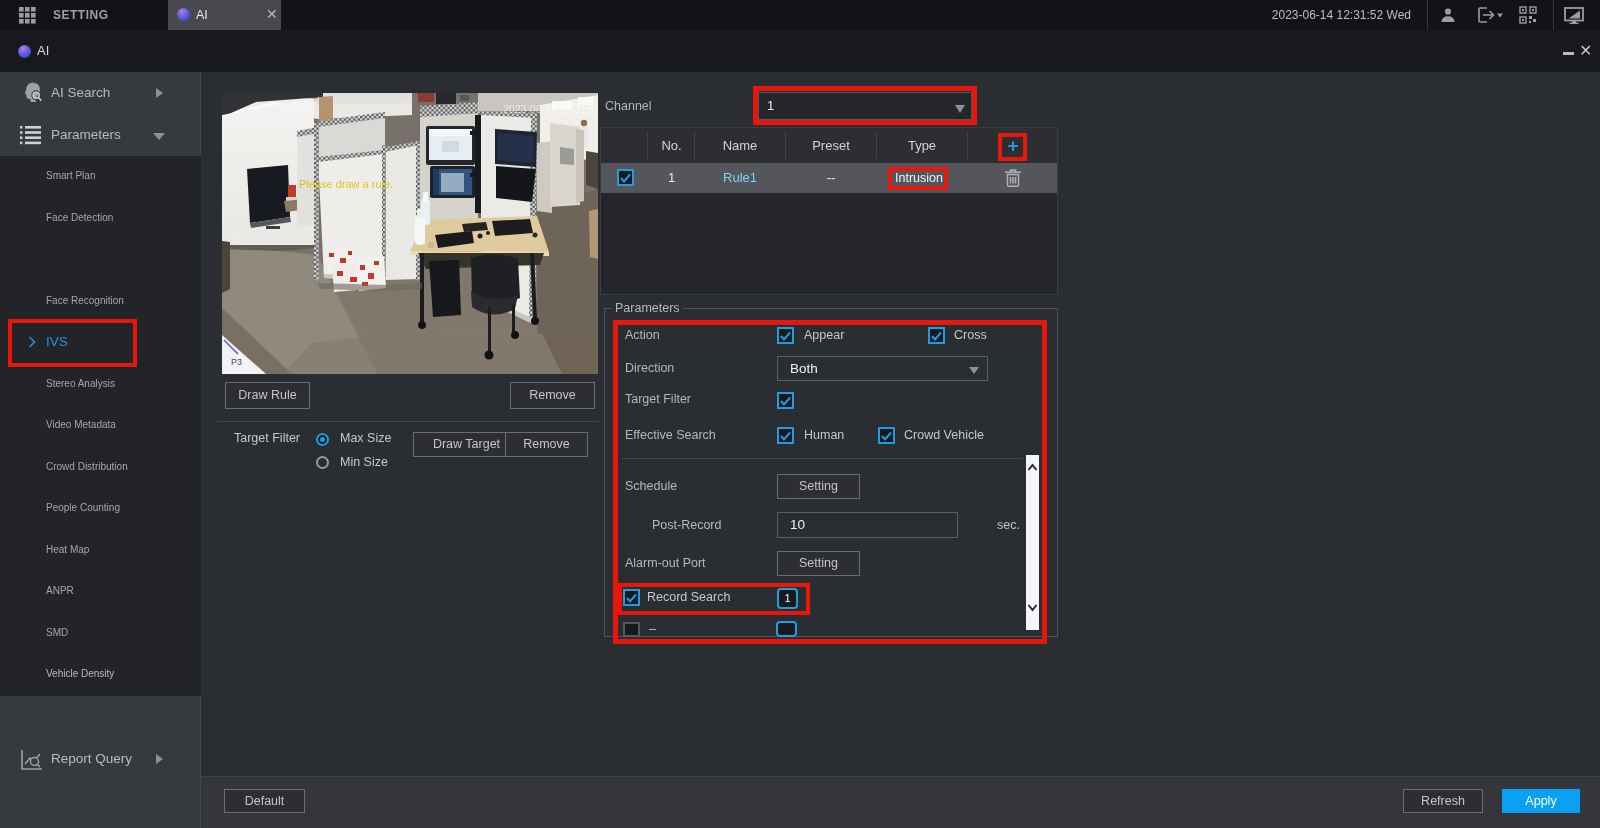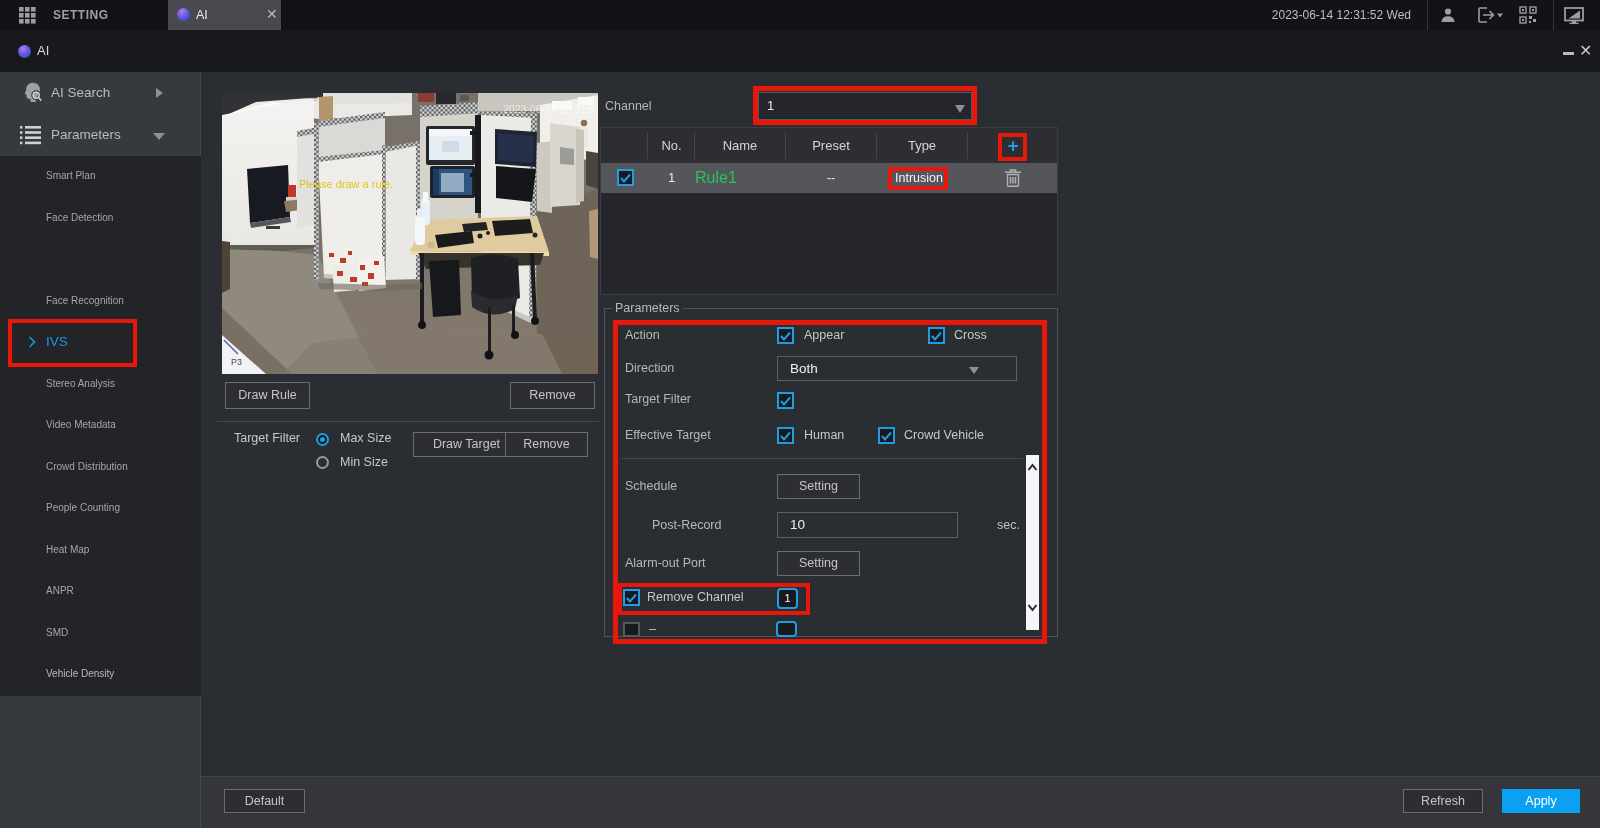--- a/index.html
+++ b/index.html
@@ -142,20 +142,30 @@
   <div class="subtext" style="top:290.5px">Stereo Analysis</div>
   <div class="subtext" style="top:332px">Video Metadata</div>
   <div class="subtext" style="top:373.5px">Crowd Distribution</div>
   <div class="subtext" style="top:415px">People Counting</div>
   <div class="subtext" style="top:456.5px">Heat Map</div>
   <div class="subtext" style="top:498px">ANPR</div>
   <div class="subtext" style="top:539.5px">SMD</div>
   <div class="subtext" style="top:581px;color:#b9bbbe">Vehicle Density</div>
 
 
+  <div class="mrow" style="top:666px">
+    <svg class="abs" style="left:21px;top:12px" width="22" height="20" viewBox="0 0 22 20">
+      <path d="M1 0 V19 H21" fill="none" stroke="#9fa2a5" stroke-width="1.6"></path>
+      <path d="M4 14 L9 8 L13 11 L19 4" fill="none" stroke="#9fa2a5" stroke-width="1.6"></path>
+      <circle cx="13.5" cy="11.5" r="4" fill="#36393e" stroke="#9fa2a5" stroke-width="1.4"></circle>
+      <line x1="16.4" y1="14.4" x2="19" y2="17" stroke="#9fa2a5" stroke-width="1.6"></line>
+    </svg>
+    <div class="mtext">Report Query</div>
+    <div class="arrow-r"></div>
+  </div>
 </div>
 
 <div id="main" class="abs"></div>
 
 <div class="abs" style="left:201px;top:776px;width:1399px;height:52px;background:#34363b;border-top:1px solid #404247"></div>
 <div class="btn" style="left:224px;top:789px;width:81px;height:24px;line-height:22px">Default</div>
 <div class="btn" style="left:1403px;top:789px;width:80px;height:24px;line-height:22px">Refresh</div>
 <div class="abs" style="left:1502px;top:789px;width:78px;height:24px;line-height:24px;background:#0aa1f2;color:#fff;font-size:12.5px;text-align:center">Apply</div>
 
 <div id="photo" class="abs" style="left:222px;top:93px;width:376px;height:281px;background:#847c71">
@@ -366,21 +376,21 @@
   <div class="abs" style="left:275px;top:4px;width:1px;height:27px;background:#414449"></div>
   <div class="abs" style="left:366px;top:4px;width:1px;height:27px;background:#414449"></div>
   <div class="abs" style="left:47px;top:0;width:47px;height:35px;line-height:35px;text-align:center;font-size:13px;color:#d3d5d7">No.</div>
   <div class="abs" style="left:94px;top:0;width:90px;height:35px;line-height:35px;text-align:center;font-size:13px;color:#d3d5d7">Name</div>
   <div class="abs" style="left:185px;top:0;width:90px;height:35px;line-height:35px;text-align:center;font-size:13px;color:#d3d5d7">Preset</div>
   <div class="abs" style="left:276px;top:0;width:90px;height:35px;line-height:35px;text-align:center;font-size:13px;color:#d3d5d7">Type</div>
   <div class="abs" style="left:367px;top:0;width:90px;height:35px;line-height:35px;text-align:center;font-size:19px;color:#1f9ce2;font-weight:bold">+</div>
 
   <div class="abs" style="left:0;top:35px;width:456px;height:30px;background:#54565b"></div>
   <div class="abs" style="left:47px;top:35px;width:47px;height:30px;line-height:30px;text-align:center;font-size:13px;color:#e8eaec">1</div>
-  <div class="abs" style="left:94px;top:35px;width:90px;height:30px;line-height:30px;text-align:left;font-size:16px;color:#22c55e">Rule1</div>
+  <div class="abs" style="left:94px;top:35px;width:90px;height:30px;line-height:30px;text-align:center;font-size:13px;color:#7dd3fc">Rule1</div>
   <div class="abs" style="left:185px;top:35px;width:90px;height:30px;line-height:30px;text-align:center;font-size:13px;color:#e8eaec">--</div>
   <div class="abs" style="left:273px;top:35px;width:90px;height:30px;line-height:30px;text-align:center;font-size:12.5px;color:#f2f4f6">Intrusion</div>
   <div class="cb" style="left:16px;top:41px">
     <svg width="13" height="13" viewBox="0 0 13 13">
         <path d="M2 6 L5 9.5 L11 2.5" fill="none" stroke="#1e9de2" stroke-width="2"></path>
       </svg>
   </div>
 
   <svg class="abs" style="left:404px;top:41px" width="16" height="18" viewBox="0 0 16 18">
     <g stroke="#b0b2b5" fill="none" stroke-width="1.5">
@@ -407,33 +417,33 @@
   </div>
 <div class="ltext" style="left:804px;top:328px">Appear</div>
 <div class="cb" style="left:928px;top:327px">
     <svg width="13" height="13" viewBox="0 0 13 13">
       <path d="M2 6 L5 9.5 L11 2.5" fill="none" stroke="#1e9de2" stroke-width="2"></path>
     </svg>
   </div>
 <div class="ltext" style="left:954px;top:328px">Cross</div>
 
 <div class="lbl" style="left:625px;top:361px">Direction</div>
-<div class="abs" style="left:777px;top:356px;width:240px;height:25px;border:1px solid #5b5e63">
+<div class="abs" style="left:777px;top:356px;width:211px;height:25px;border:1px solid #5b5e63">
   <div class="abs" style="left:12px;top:0;line-height:23px;font-size:13.5px;color:#eef0f2">Both</div>
   <div class="abs" style="left:191px;top:10px;width:0;height:0;border-top:7px solid #8e9093;border-left:5px solid transparent;border-right:5px solid transparent"></div>
 </div>
 
 <div class="lbl" style="left:625px;top:392px">Target Filter</div>
 <div class="cb" style="left:777px;top:392px">
     <svg width="13" height="13" viewBox="0 0 13 13">
       <path d="M2 6 L5 9.5 L11 2.5" fill="none" stroke="#1e9de2" stroke-width="2"></path>
     </svg>
   </div>
 
-<div class="lbl" style="left:625px;top:428px">Effective Target</div>
+<div class="lbl" style="left:625px;top:428px">Effective Search</div>
 <div class="cb" style="left:777px;top:427px">
     <svg width="13" height="13" viewBox="0 0 13 13">
       <path d="M2 6 L5 9.5 L11 2.5" fill="none" stroke="#1e9de2" stroke-width="2"></path>
     </svg>
   </div>
 <div class="ltext" style="left:804px;top:428px">Human</div>
 <div class="cb" style="left:878px;top:427px">
     <svg width="13" height="13" viewBox="0 0 13 13">
       <path d="M2 6 L5 9.5 L11 2.5" fill="none" stroke="#1e9de2" stroke-width="2"></path>
     </svg>
@@ -452,21 +462,21 @@
 <div class="lbl" style="left:997px;top:518px;color:#c0c2c5">sec.</div>
 
 <div class="lbl" style="left:625px;top:556px">Alarm-out Port</div>
 <div class="btn" style="left:777px;top:551px;width:83px;height:25px;line-height:23px">Setting</div>
 
 <div class="cb" style="left:623px;top:589px">
     <svg width="13" height="13" viewBox="0 0 13 13">
       <path d="M2 6 L5 9.5 L11 2.5" fill="none" stroke="#1e9de2" stroke-width="2"></path>
     </svg>
   </div>
-<div class="ltext" style="left:647px;top:590px">Remove Channel</div>
+<div class="ltext" style="left:647px;top:590px">Record Search</div>
 <div class="abs" style="left:777px;top:588px;width:21px;height:21px;border:2px solid #1e9de2;border-radius:4px;background:#17191d;text-align:center;line-height:17px;font-size:11px;color:#fff">1</div>
 <div class="redbox" style="left:618px;top:583px;width:192px;height:32px"></div>
 
 <div class="abs" style="left:623px;top:622px;width:17px;height:15px;border:2px solid #55585c;background:#17191d"></div>
 <div class="ltext" style="left:649px;top:622px">–</div>
 <div class="abs" style="left:776px;top:621px;width:21px;height:16px;border:2px solid #1e9de2;border-radius:4px;background:#17191d"></div>
 
 <div class="abs" style="left:1026px;top:455px;width:13px;height:175px;background:#f5f6f7">
   <svg class="abs" style="left:1px;top:8px" width="11" height="9" viewBox="0 0 11 9">
       <path d="M1.5 7 L5.5 2 L9.5 7" fill="none" stroke="#26282c" stroke-width="2"></path>

